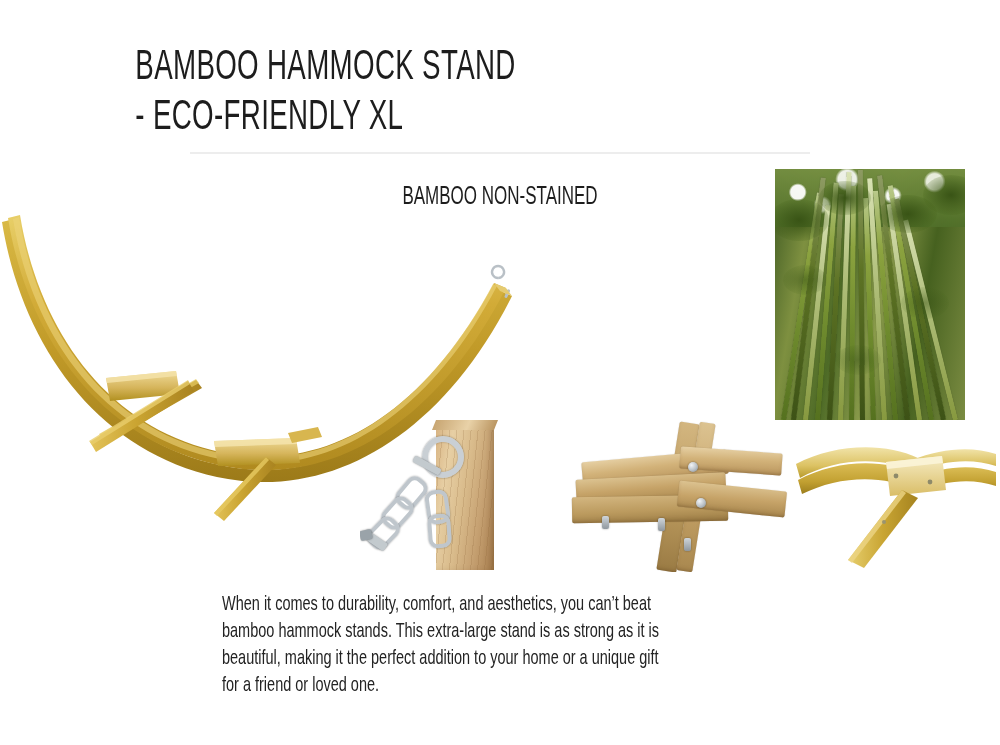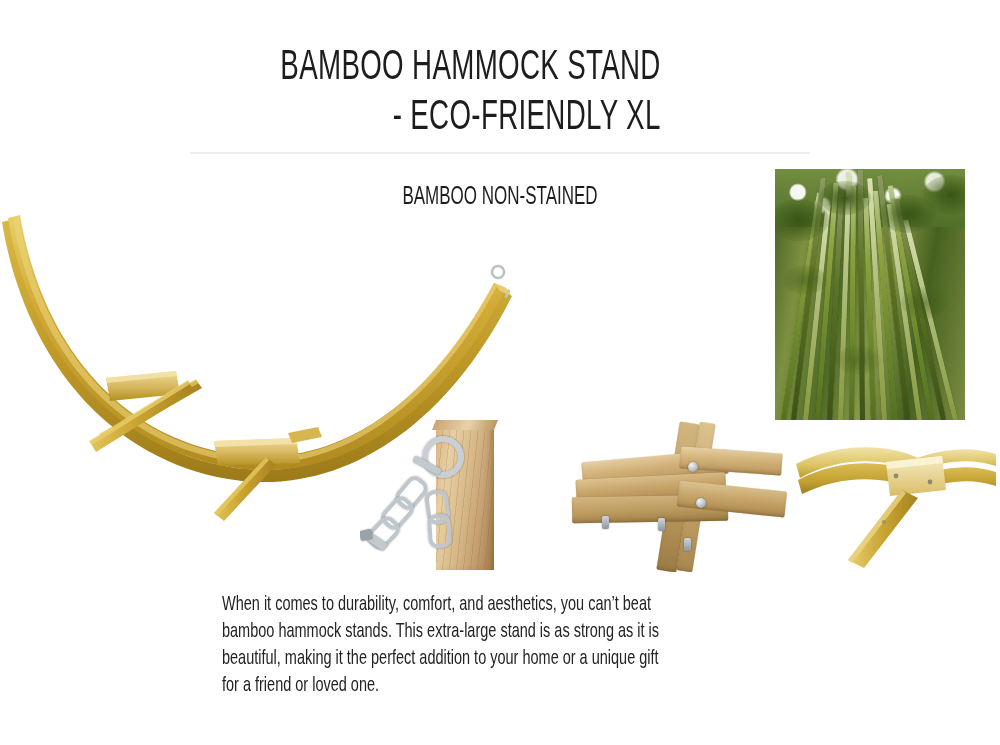--- a/index.html
+++ b/index.html
@@ -24,21 +24,21 @@
     font-family: "Liberation Sans", sans-serif;
     font-stretch: condensed;
     transform-origin: center top;
   }
 
   #title-block {
     position: absolute;
     left: 0;
     top: 40px;
     width: 796px;
-    text-align: right;
+    text-align: left;
     color: #1d1d1d;
   }
   .title-line {
     display: block;
     font-size: 42px;
     line-height: 50px;
     font-weight: 400;
     letter-spacing: 0.5px;
     transform: scaleX(0.66);
     transform-origin: center center;

